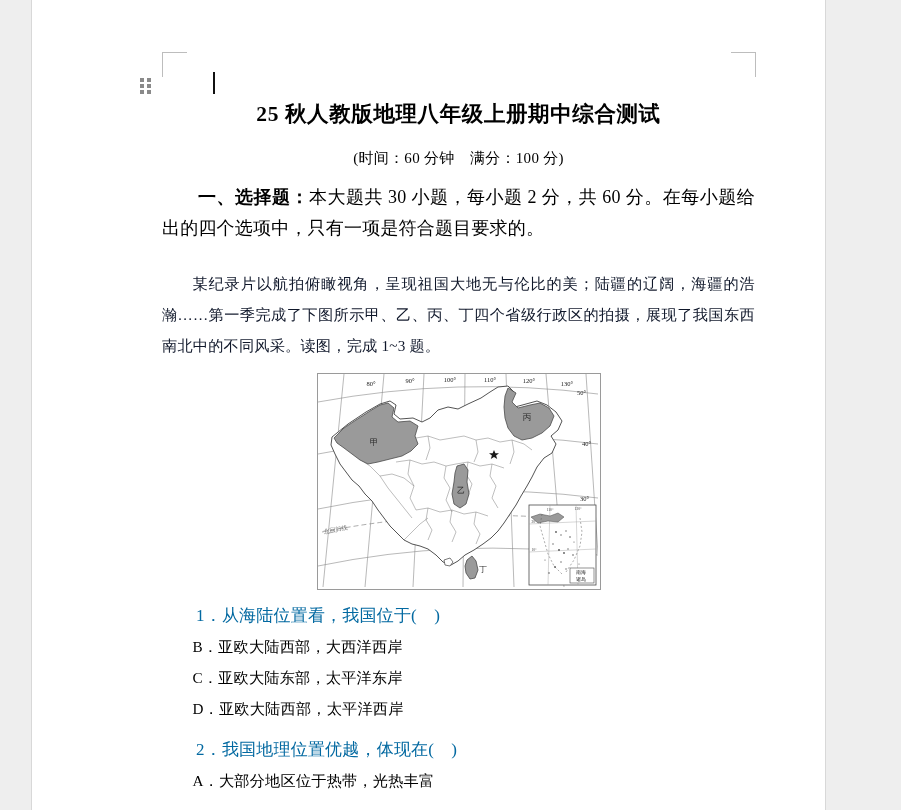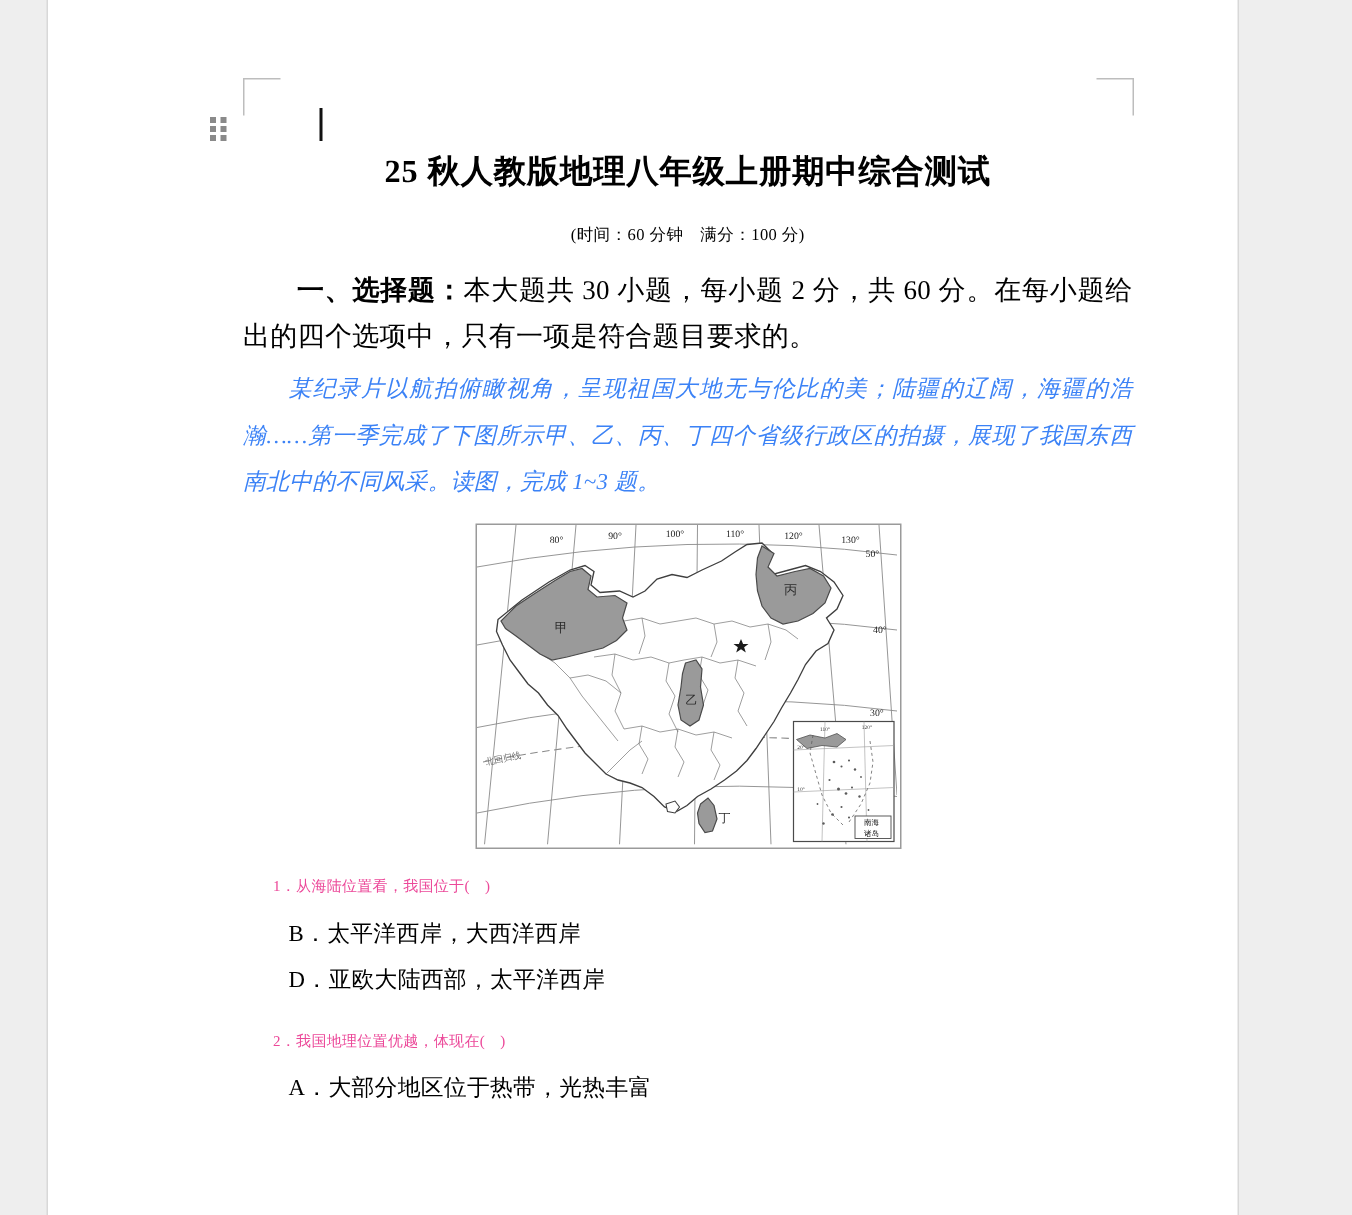--- a/index.html
+++ b/index.html
@@ -96,48 +96,47 @@
     font-size: 21.5px;
     font-weight: bold;
     letter-spacing: 0.6px;
     color: #000;
     line-height: 1.3;
   }
 
   .doc-subtitle {
     margin: 20px 0 0 0;
     text-align: center;
-    font-size: 11px;
+    font-size: 15px;
     color: #000;
     letter-spacing: 0.3px;
   }
 
   .para {
     margin: 14px 0 0 0;
     font-size: 18px;
     line-height: 31px;
     color: #000;
     text-align: justify;
     text-indent: 2em;
     letter-spacing: 0.2px;
   }
   .para .lead {
     font-weight: bold;
   }
 
   .para-kai {
-    margin: 4px 0 0 0;
+    margin: 24px 0 0 0;
     font-size: 15.2px;
     line-height: 31px;
-    color: #3b82f6;
+    color: #0f172a;
     text-align: justify;
     text-indent: 2em;
     letter-spacing: 0.2px;
     font-family: "Liberation Serif", "DejaVu Serif", serif;
-    font-style: italic;
   }
 
   
   .figure-wrap {
     margin: 12px 0 0 0;
     text-align: center;
   }
   .map-frame {
     display: inline-block;
     position: relative;
@@ -147,23 +146,23 @@
     background: #ffffff;
     vertical-align: top;
   }
   .map-frame svg {
     display: block;
   }
 
   
   .q-stem {
     margin: 10px 0 0 0;
-    font-size: 10px;
+    font-size: 17px;
     line-height: 31px;
-    color: #ec4899;
+    color: #0369a1;
     text-indent: 2em;
     letter-spacing: 0.2px;
   }
   .q-opt {
     margin: 0;
     font-size: 15.2px;
     line-height: 31px;
     color: #000;
     text-indent: 2em;
     letter-spacing: 0.2px;
@@ -338,21 +337,22 @@
               <rect x="252" y="194" width="24" height="15" fill="#ffffff" stroke="#4a4a4a" stroke-width="0.6"></rect>
               <text x="258" y="200" font-size="5" fill="#1a1a1a" font-family="'Liberation Serif', serif">南海</text>
               <text x="258" y="207" font-size="5" fill="#1a1a1a" font-family="'Liberation Serif', serif">诸岛</text>
             </g>
 
           </svg>
         </div>
       </div>
 
       <p class="q-stem"><span>1．</span><span>从海陆位置看，我国位于(　)</span></p>
-      <p class="q-opt">B．太平洋西岸，大西洋西岸</p>
+      <p class="q-opt">B．亚欧大陆西部，大西洋西岸</p>
+      <p class="q-opt">C．亚欧大陆东部，太平洋东岸</p>
       <p class="q-opt">D．亚欧大陆西部，太平洋西岸</p>
 
       <p class="q-stem"><span>2．</span><span>我国地理位置优越，体现在(　)</span></p>
       <p class="q-opt">A．大部分地区位于热带，光热丰富</p>
 
     </div>
   </div>
 </div>
 
 </body></html>

